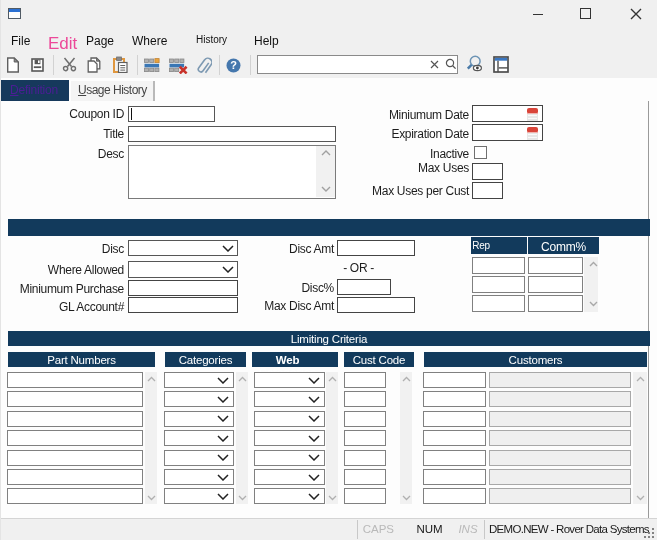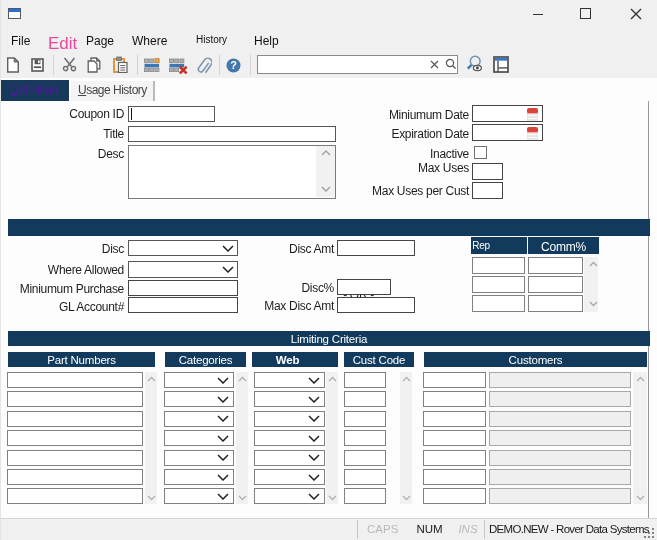--- a/index.html
+++ b/index.html
@@ -176,21 +176,21 @@
   <svg class="abs" style="left:222px;top:266px;" width="12" height="7" viewBox="0 0 12 7">
       <path d="M1,1 L6,6 L11,1" stroke="#222" stroke-width="1.5" fill="none"></path>
     </svg>
   <div class="lbl" style="left:0;top:281px;width:124px;">Miniumum Purchase</div>
   <div class="fld" style="left:128px;top:279.5px;width:110px;height:16.5px;border-color:#444;"></div>
   <div class="lbl" style="left:0;top:299px;width:124px;">GL Account#</div>
   <div class="fld" style="left:128px;top:296.5px;width:110px;height:16.5px;border-color:#444;"></div>
 
   <div class="lbl" style="left:0;top:241px;width:334px;">Disc Amt</div>
   <div class="fld" style="left:337px;top:239.5px;width:78px;height:16.5px;border-color:#444;"></div>
-  <div class="lbl" style="left:16px;top:260px;width:358px;margin-top:27px;">- OR -</div>
+  <div class="lbl" style="left:16px;top:260px;width:358px;">- OR -</div>
   <div class="lbl" style="left:0;top:280px;width:334px;">Disc%</div>
   <div class="fld" style="left:337px;top:278.5px;width:54px;height:16.5px;border-color:#444;"></div>
   <div class="lbl" style="left:0;top:298px;width:334px;">Max Disc Amt</div>
   <div class="fld" style="left:337px;top:296.5px;width:78px;height:16.5px;border-color:#444;"></div>
 
   <div class="nav" style="left:471px;top:237px;width:128px;height:17px;"></div>
   <div class="abs" style="left:527px;top:237px;width:1px;height:17px;background:#fdfdfd;"></div>
   <div class="navtxt" style="left:453px;top:240px;width:56px;font-size:10px;">Rep</div>
   <div class="navtxt" style="left:528px;top:240px;width:71px;font-size:12px;">Comm%</div>
   <div class="gfld" style="left:472px;top:256.5px;width:53px;height:17px;"></div>
@@ -335,21 +335,21 @@
   <svg class="abs" style="left:636px;top:376px;" width="9" height="6" viewBox="0 0 9 6">
       <path d="M1,5 L4.5,1.5 L8,5" stroke="#b0b0b0" stroke-width="1.3" fill="none"></path>
     </svg>
   <svg class="abs" style="left:636px;top:495px;" width="9" height="6" viewBox="0 0 9 6">
       <path d="M1,1 L4.5,4.5 L8,1" stroke="#b0b0b0" stroke-width="1.3" fill="none"></path>
     </svg>
 
   <div class="abs" style="left:0;top:518px;width:657px;height:1px;background:#d4d4d4;"></div>
   <div class="abs" style="left:0;top:519px;width:657px;height:21px;background:#f0f0f0;"></div>
   <div class="abs" style="left:357px;top:520px;width:1px;height:19px;background:#c8c8c8;"></div>
-  <div class="abs" style="left:367px;top:523px;width:36px;font-size:11.5px;color:#b9b9b9;text-align:left;">CAPS</div>
+  <div class="abs" style="left:358px;top:523px;width:36px;font-size:11.5px;color:#b9b9b9;text-align:right;">CAPS</div>
   <div class="abs" style="left:411px;top:523px;width:37px;font-size:11.5px;color:#1a1a1a;text-align:center;">NUM</div>
   <div class="abs" style="left:456px;top:523px;width:24px;font-size:11.5px;color:#b9b9b9;text-align:center;font-style:italic;">INS</div>
   <div class="abs" style="left:484px;top:520px;width:1px;height:19px;background:#c8c8c8;"></div>
   <div class="abs" style="left:489px;top:523px;font-size:11.5px;color:#1a1a1a;letter-spacing:-0.7px;white-space:nowrap;">DEMO.NEW - Rover Data Systems</div>
   <svg class="abs" style="left:643px;top:527px;" width="12" height="12" viewBox="0 0 12 12">
     <g fill="#828282">
         <rect x="9" y="9" width="2" height="2"></rect>
         <rect x="9" y="5" width="2" height="2"></rect>
         <rect x="5" y="9" width="2" height="2"></rect>
         <rect x="9" y="1" width="2" height="2"></rect>

